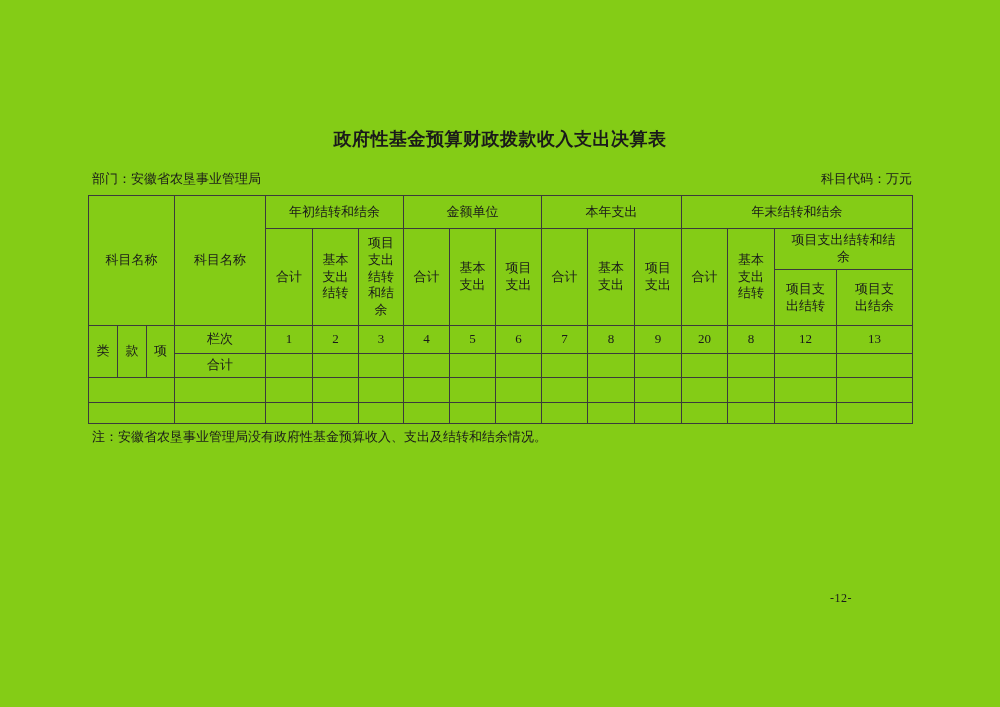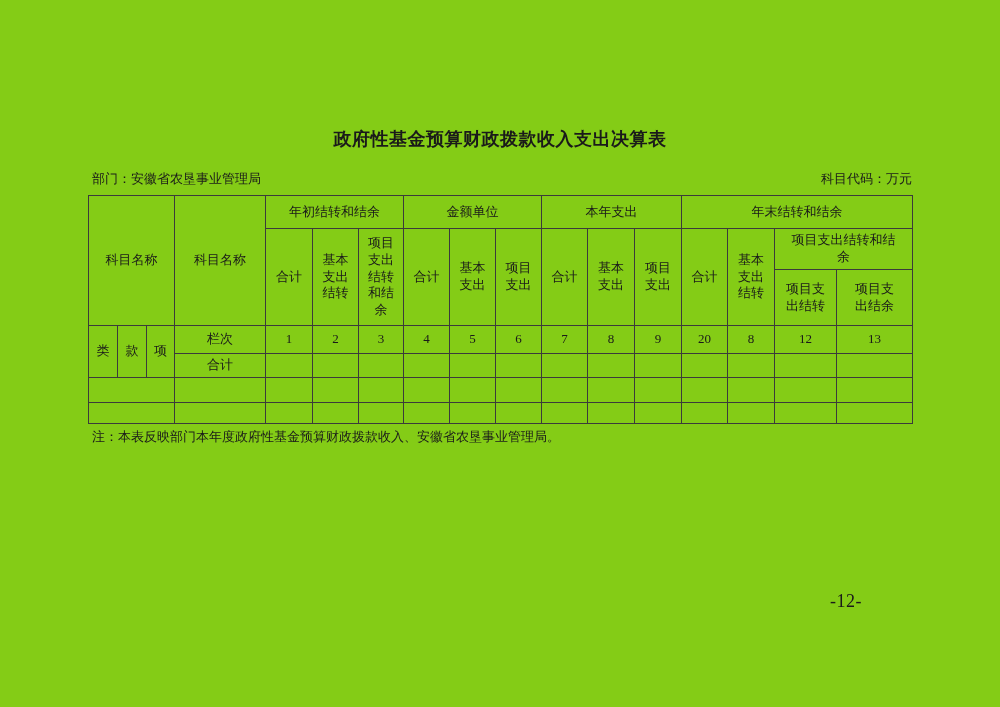--- a/index.html
+++ b/index.html
@@ -63,21 +63,21 @@
   .notes {
     position: absolute;
     top: 428px; left: 92px; width: 740px;
     font-size: 13px;
     line-height: 17.5px;
     text-align: left;
   }
   .page-number {
     position: absolute;
     top: 591px; left: 830px;
-    font-size: 18px;
+    font-size: 12px;
     letter-spacing: 0.5px;
   }
 </style>
 </head>
 <body>
 
 <div class="page">
 
   <div class="page-title">政府性基金预算财政拨款收入支出决算表</div>
 
@@ -215,18 +215,18 @@
         <td></td>
         <td></td>
         <td></td>
         <td></td>
         <td></td>
       </tr>
     </tbody>
   </table>
 
   <div class="notes">
-    <div>注：本表反映部门本年度政府性基金预算财政拨款收入、安徽省农垦事业管理局。</div>
+    <div>注：安徽省农垦事业管理局没有政府性基金预算收入、支出及结转和结余情况。</div>
   </div>
 
   <div class="page-number">-12-</div>
 
 </div>
 
 </body></html>

